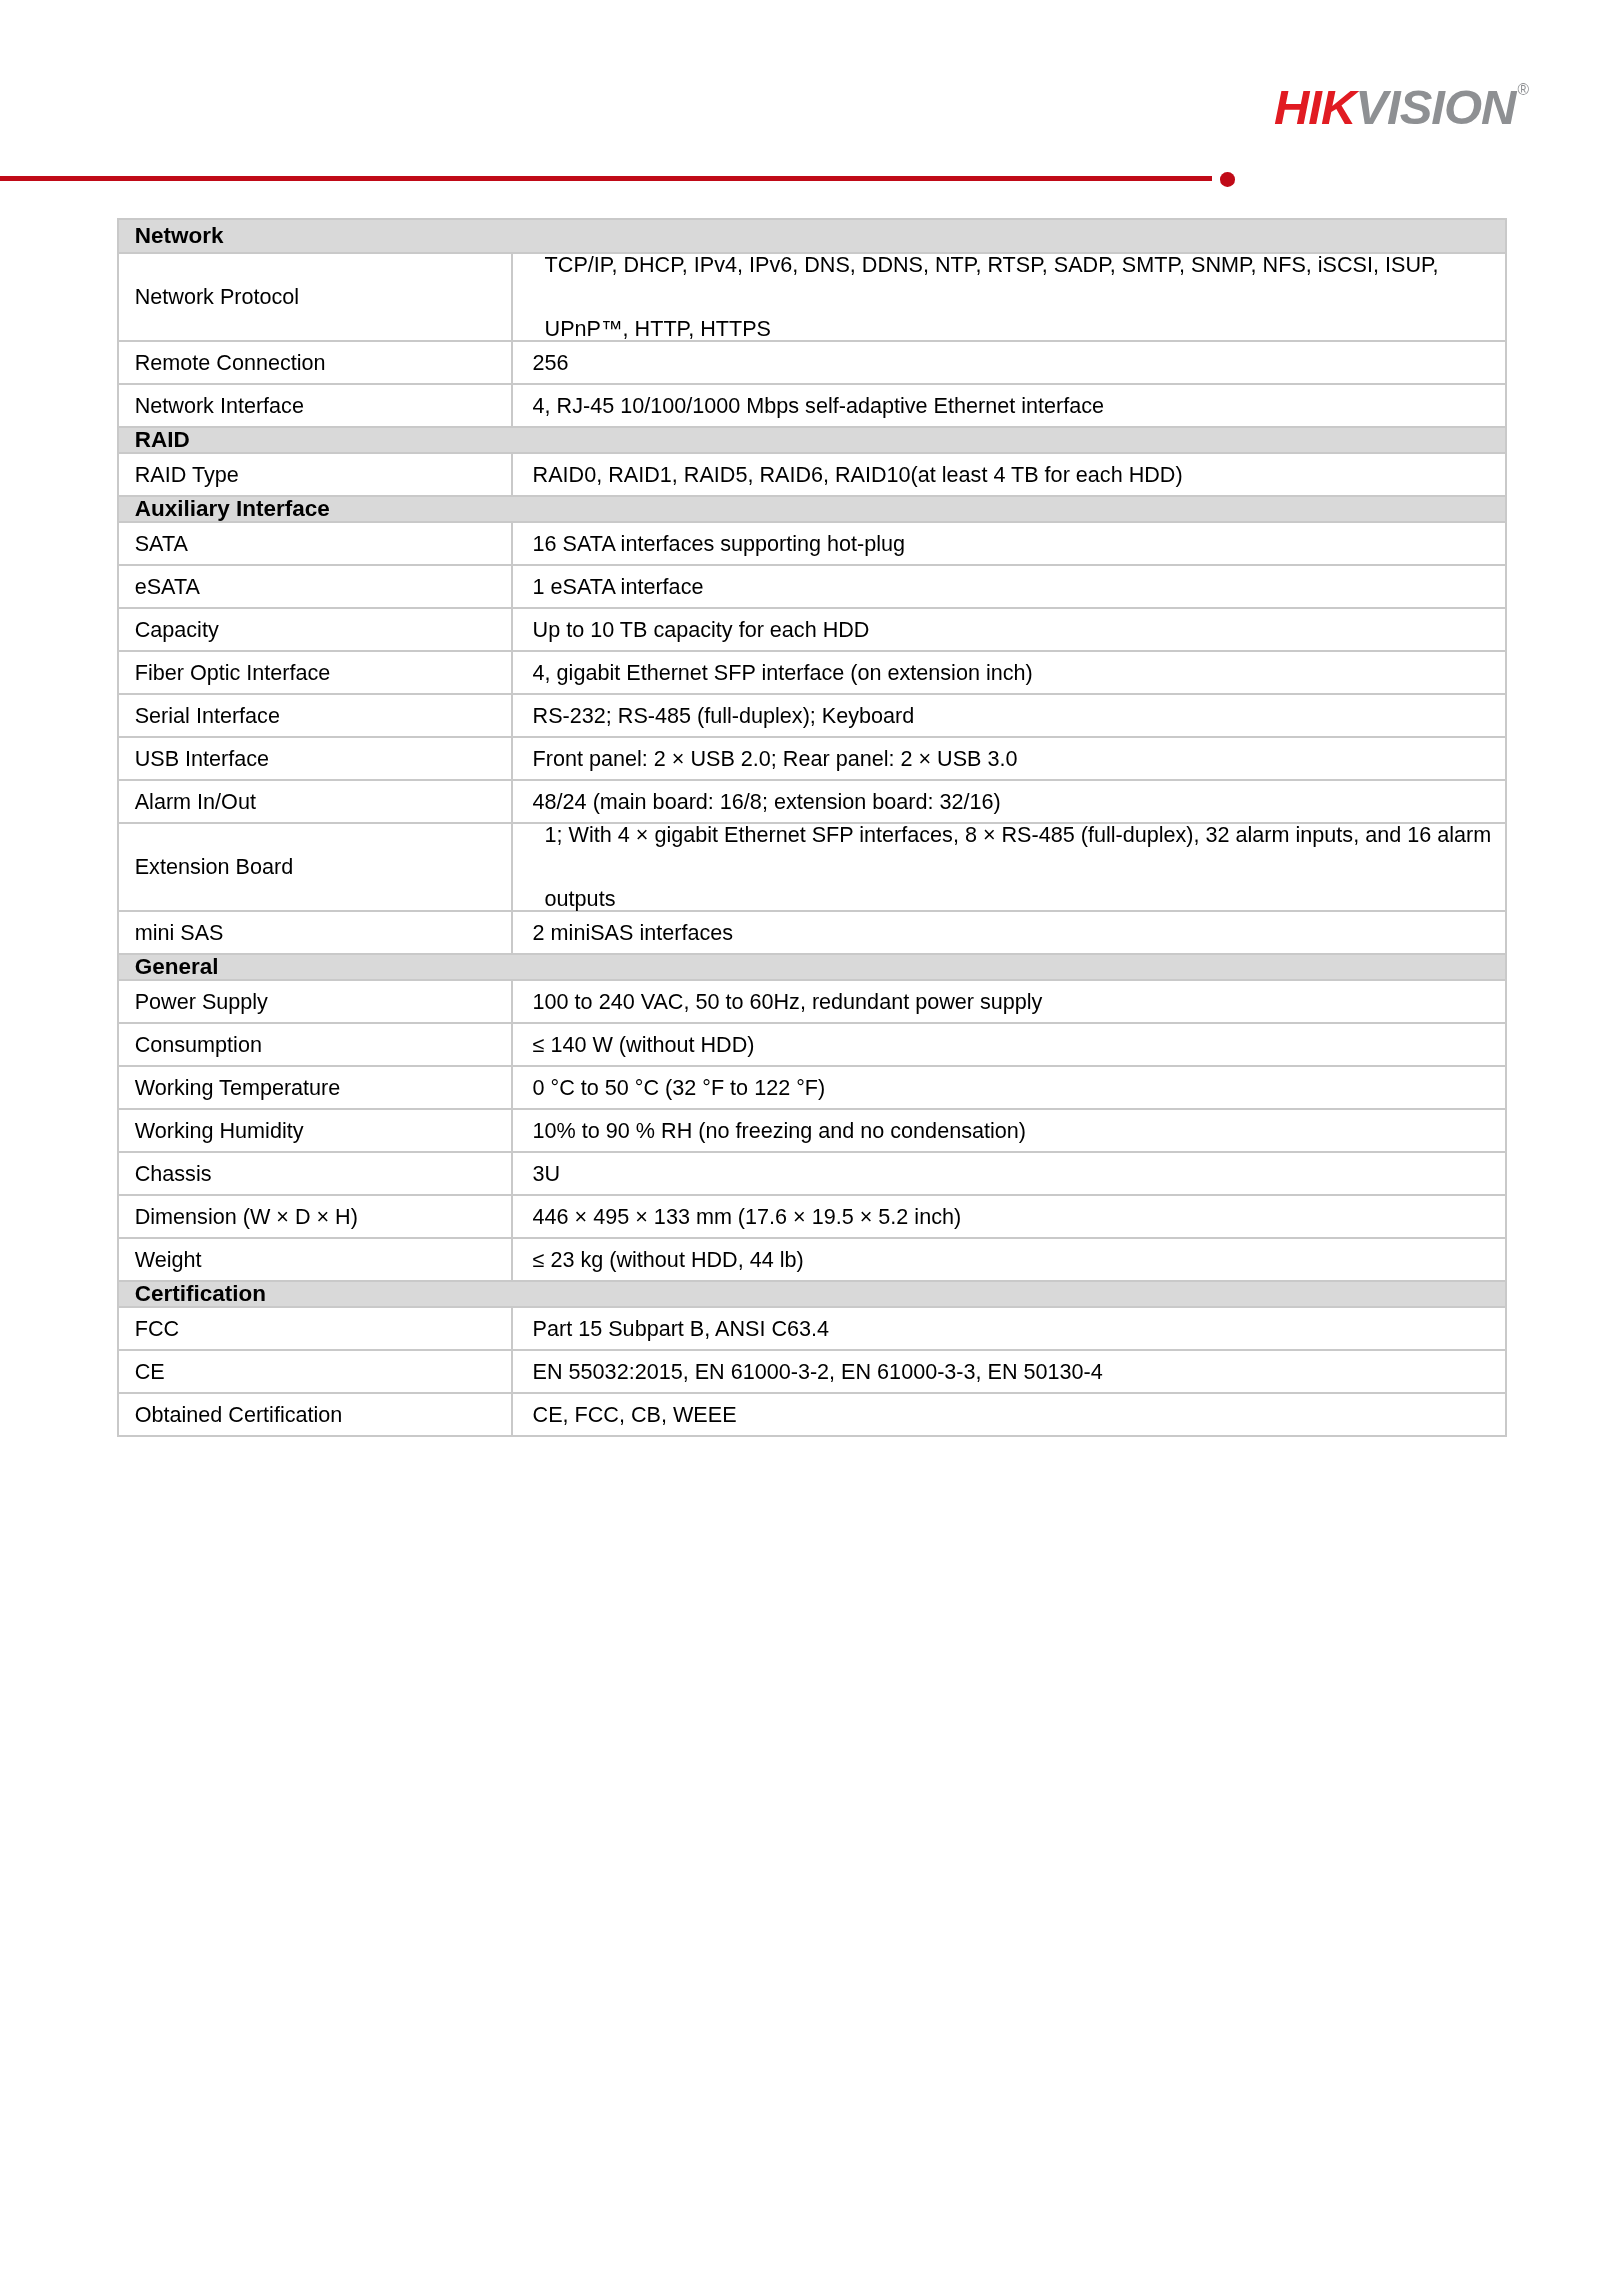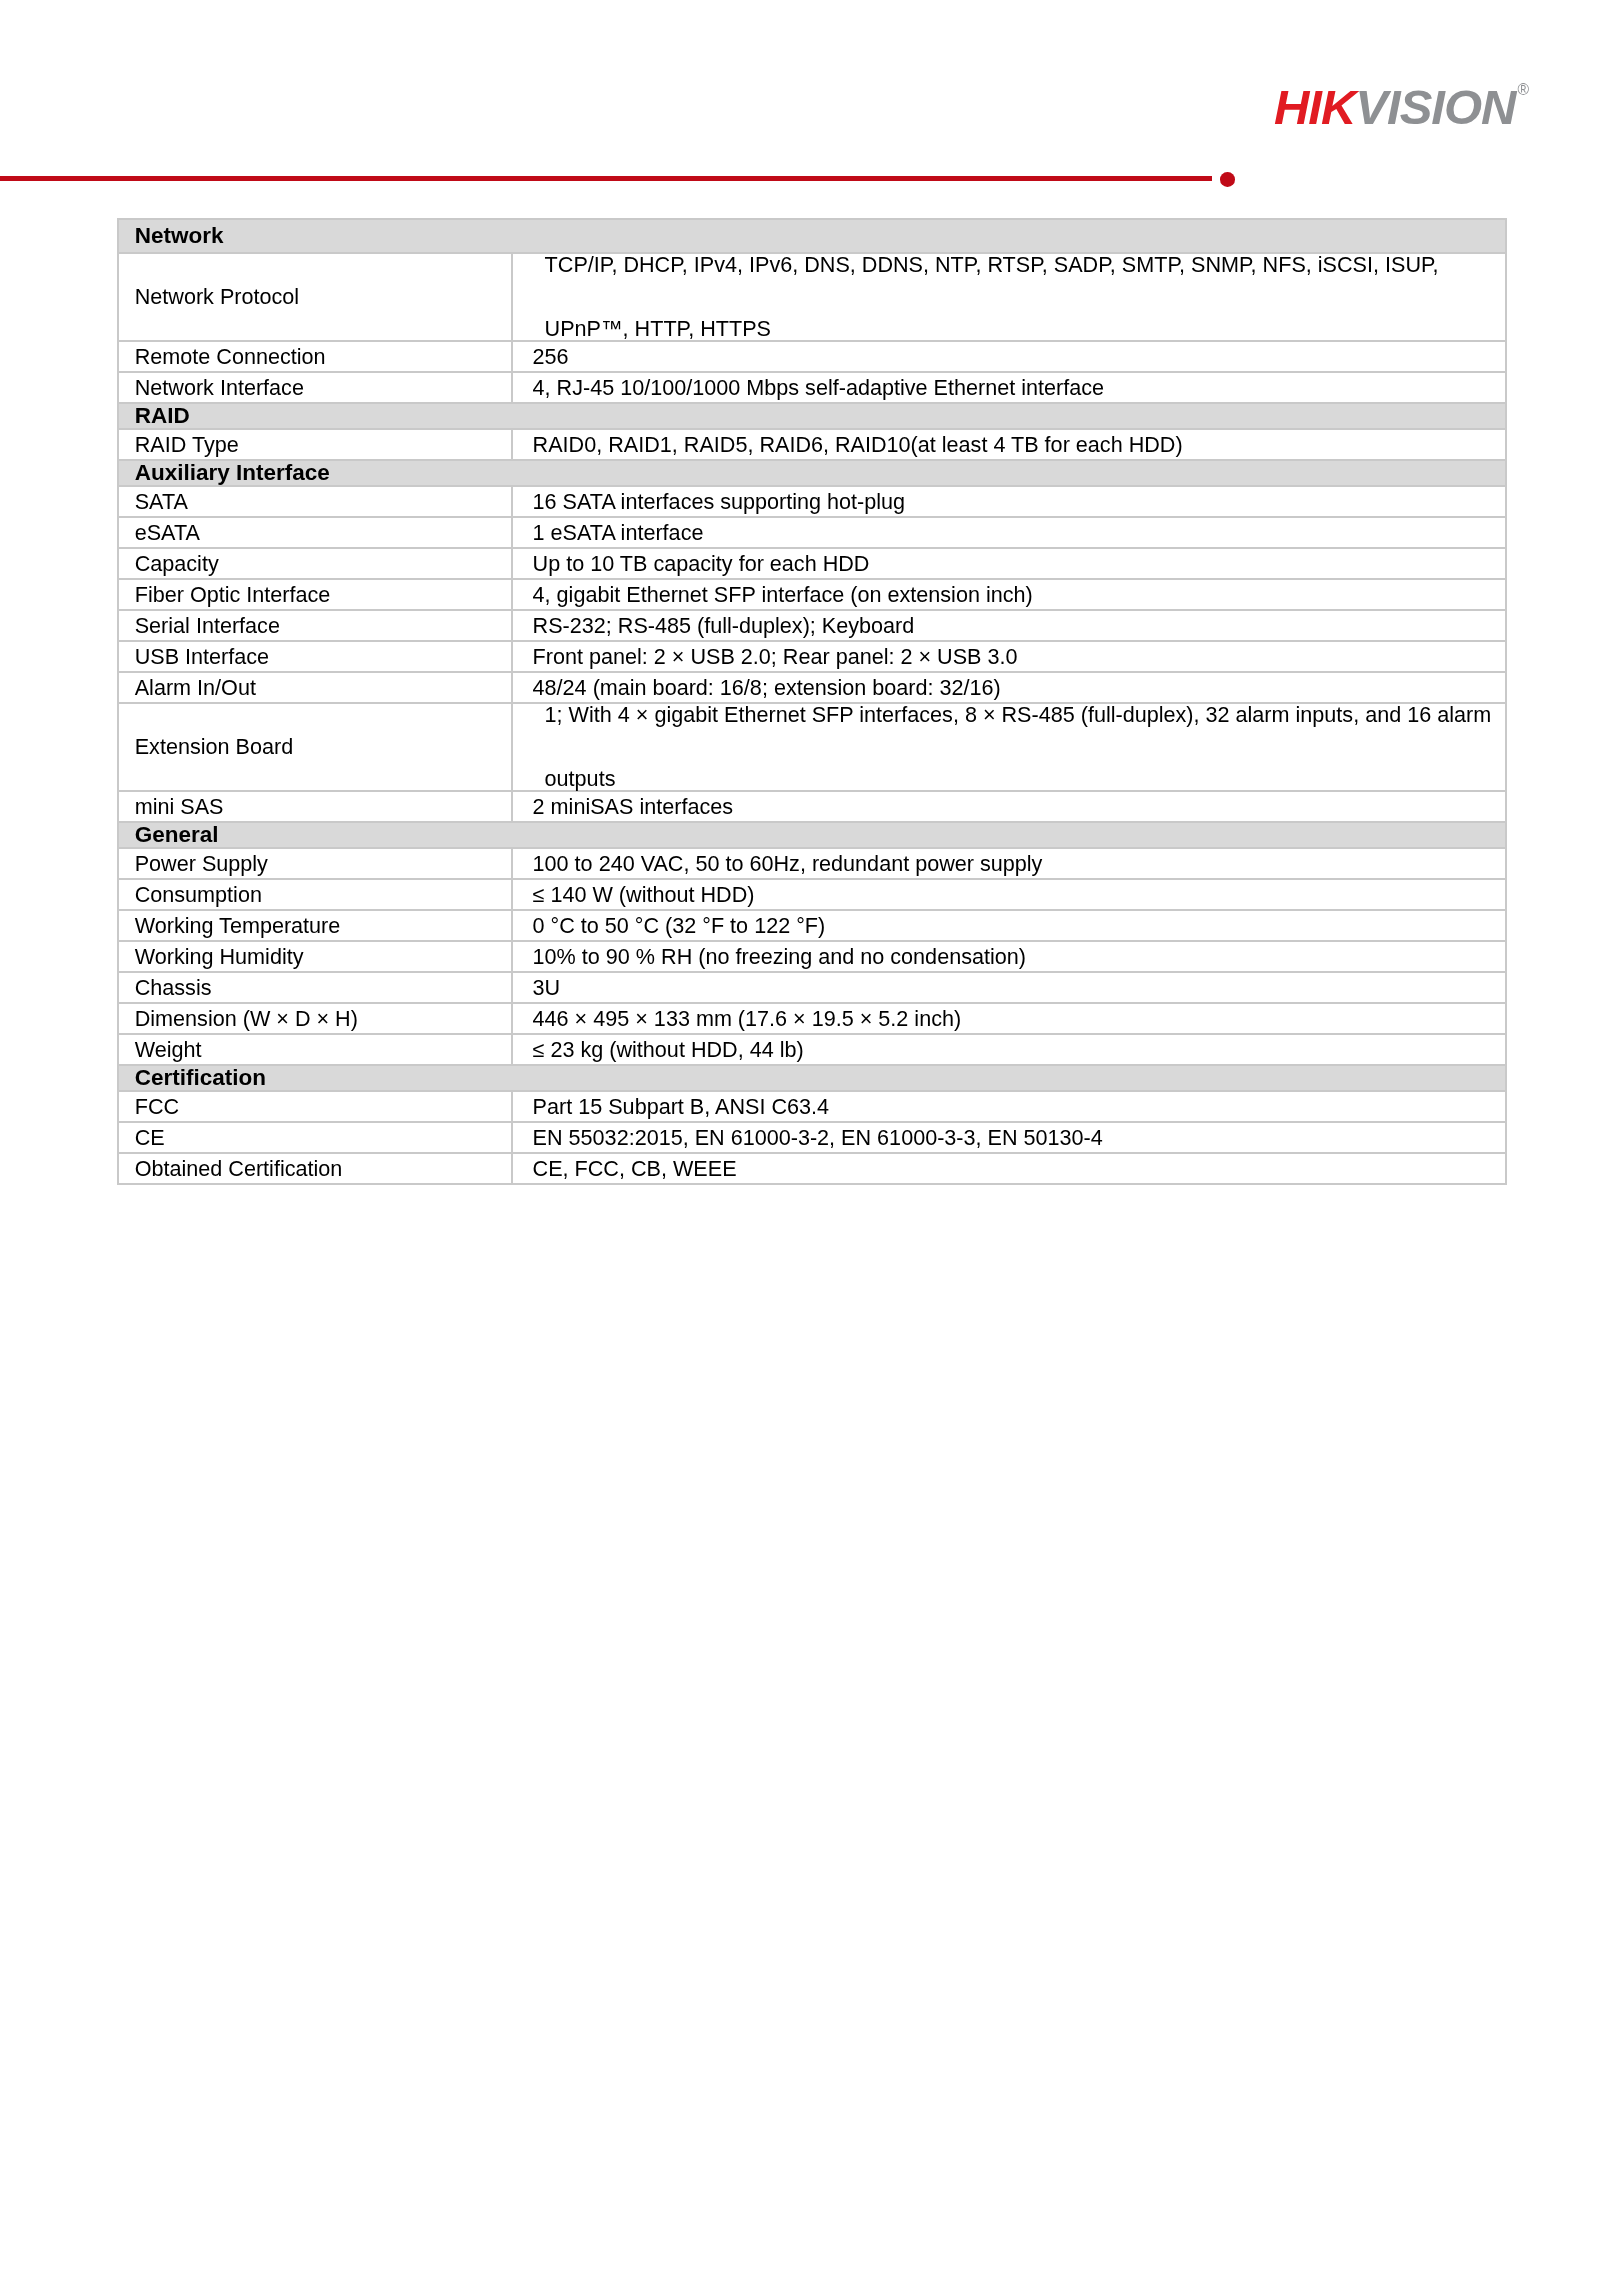--- a/index.html
+++ b/index.html
@@ -70,21 +70,21 @@
     height: 26px;
     background: #d9d9d9;
     font-weight: bold;
     font-size: 22.5px;
     display: flex;
     align-items: center;
     padding-left: 15.7px;
   }
   .spec-table > .section-header:first-child { height: 32px; }
 
-  .row { display: flex; height: 31px; background: #ffffff; }
+  .row { display: flex; height: 43px; background: #ffffff; }
   .row.tall { height: 88px; gap: 12px; }
   .cell { display: flex; align-items: center; }
   .cell.label {
     width: 394px;
     flex: 0 0 394px;
     border-right: 2px solid #c9c9c9;
     padding-left: 15.7px;
     padding-right: 9.8px;
   }
   .cell.value {

